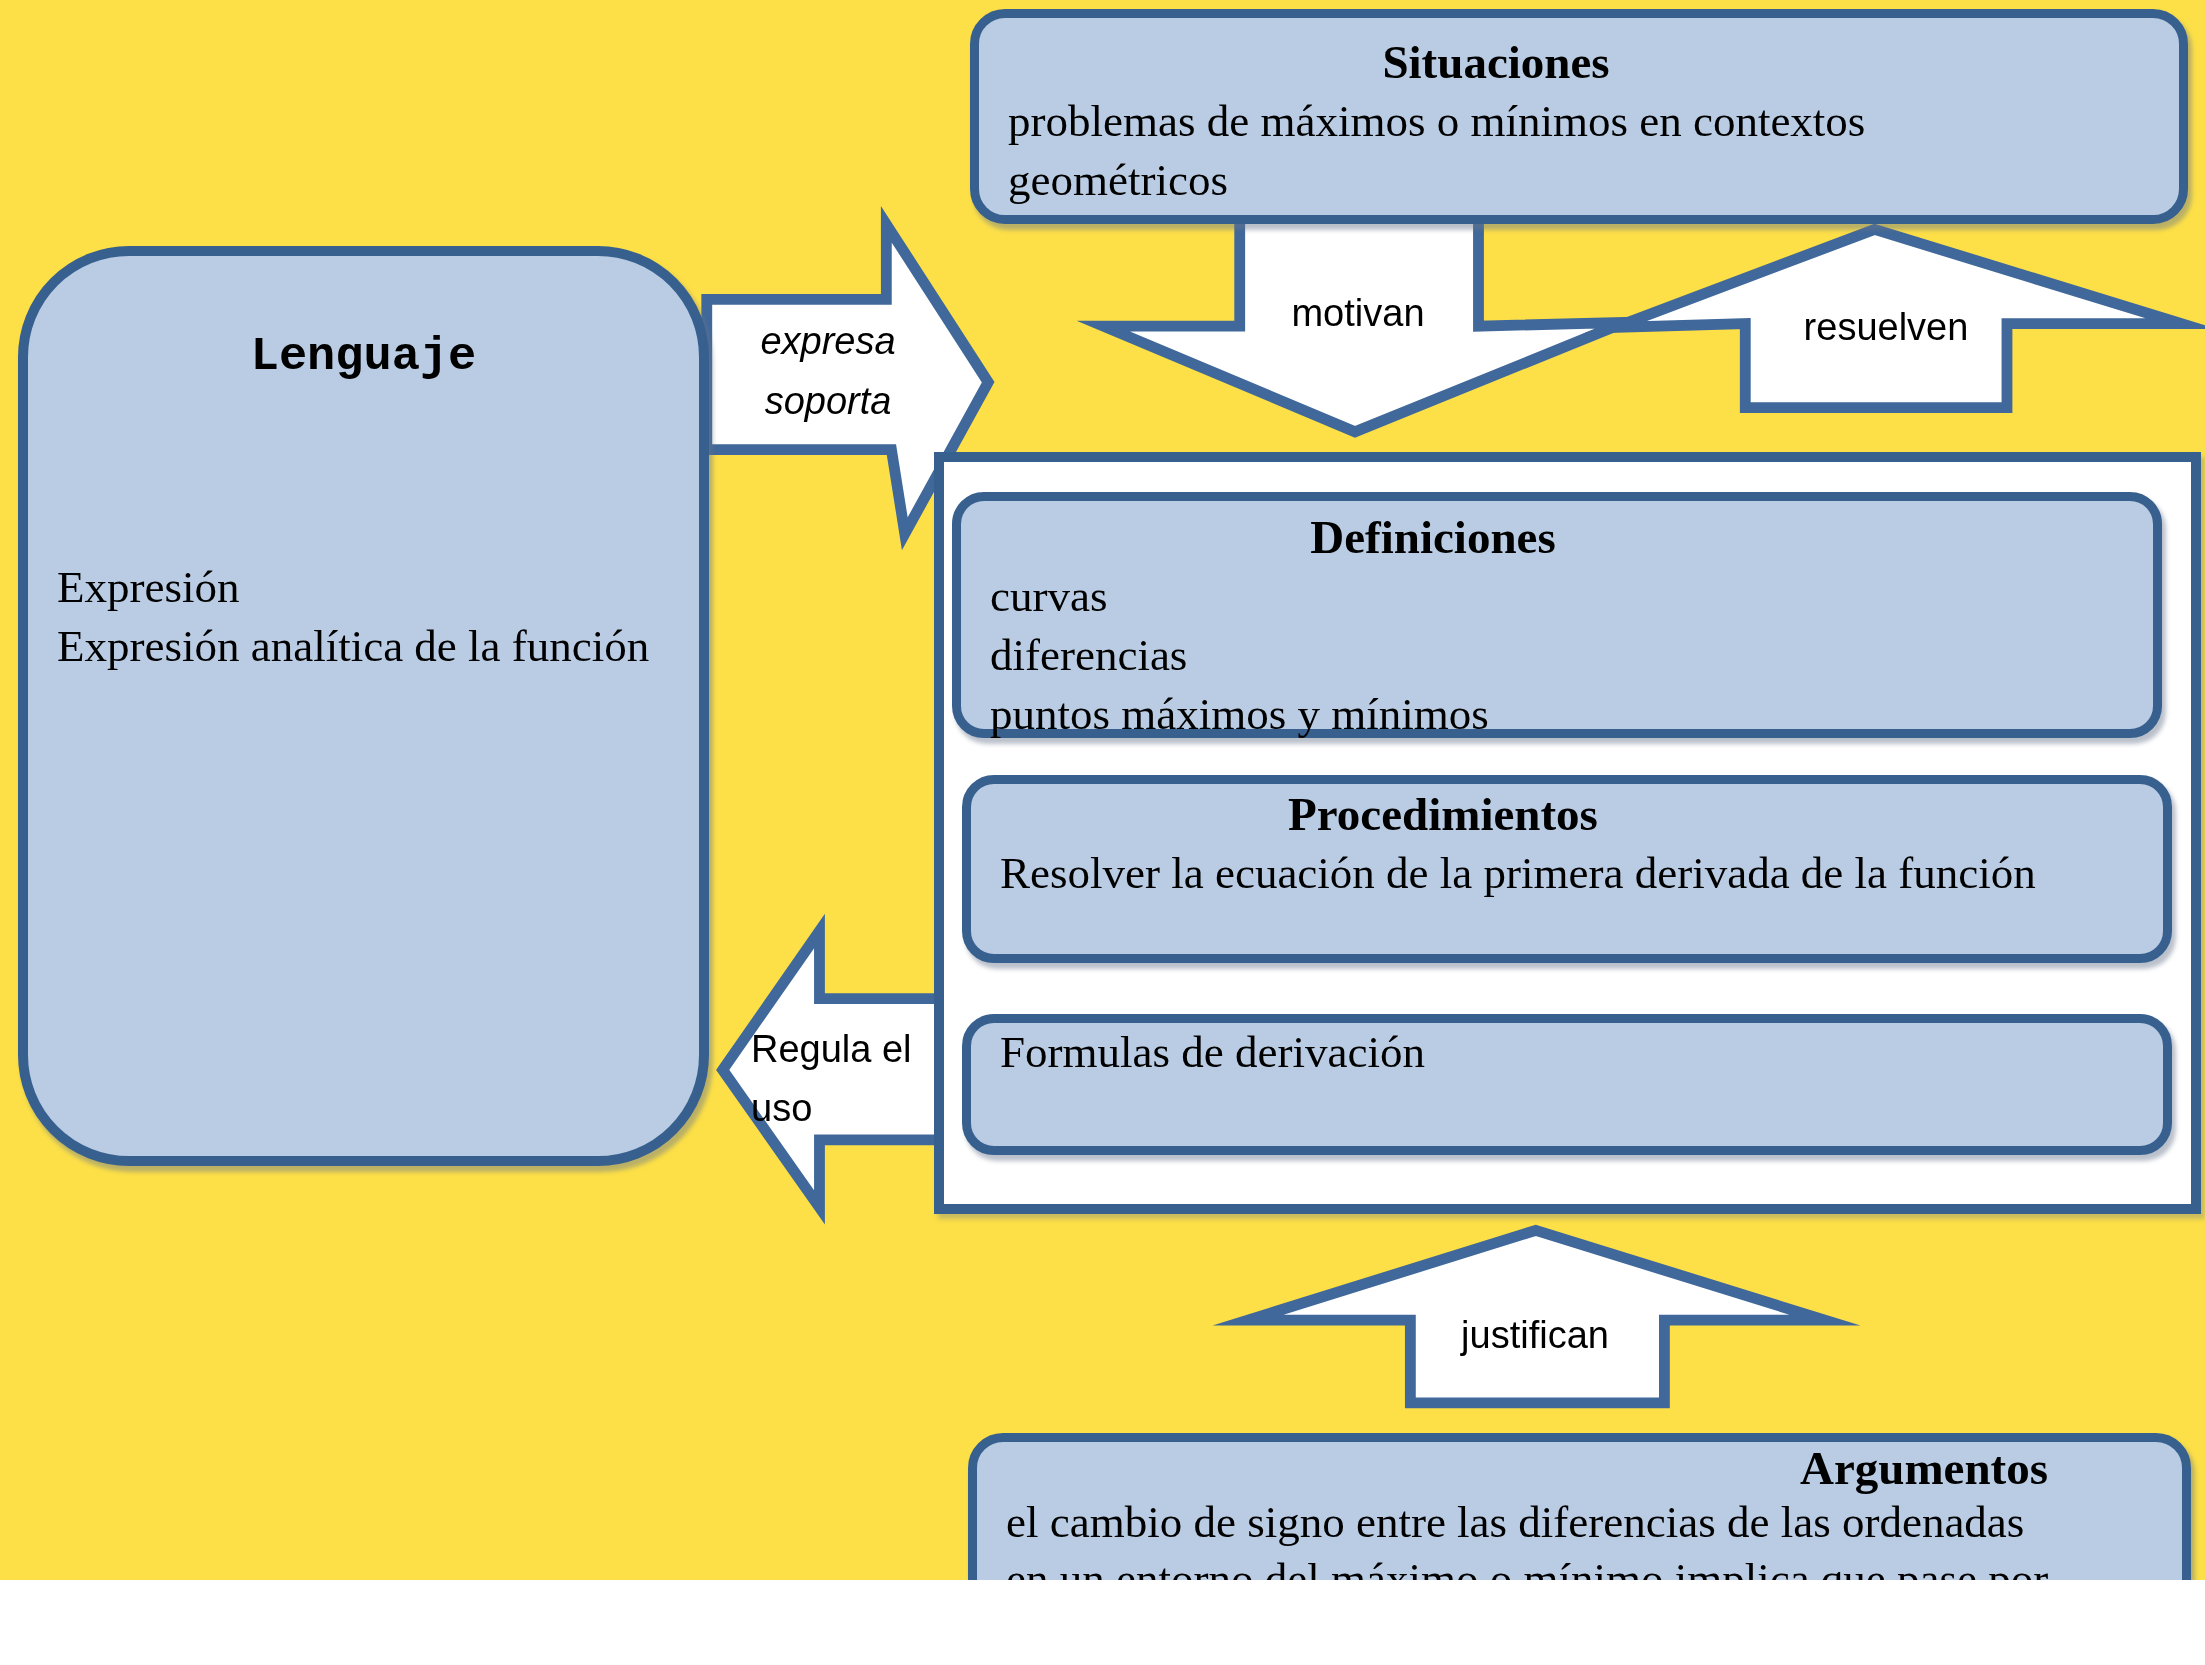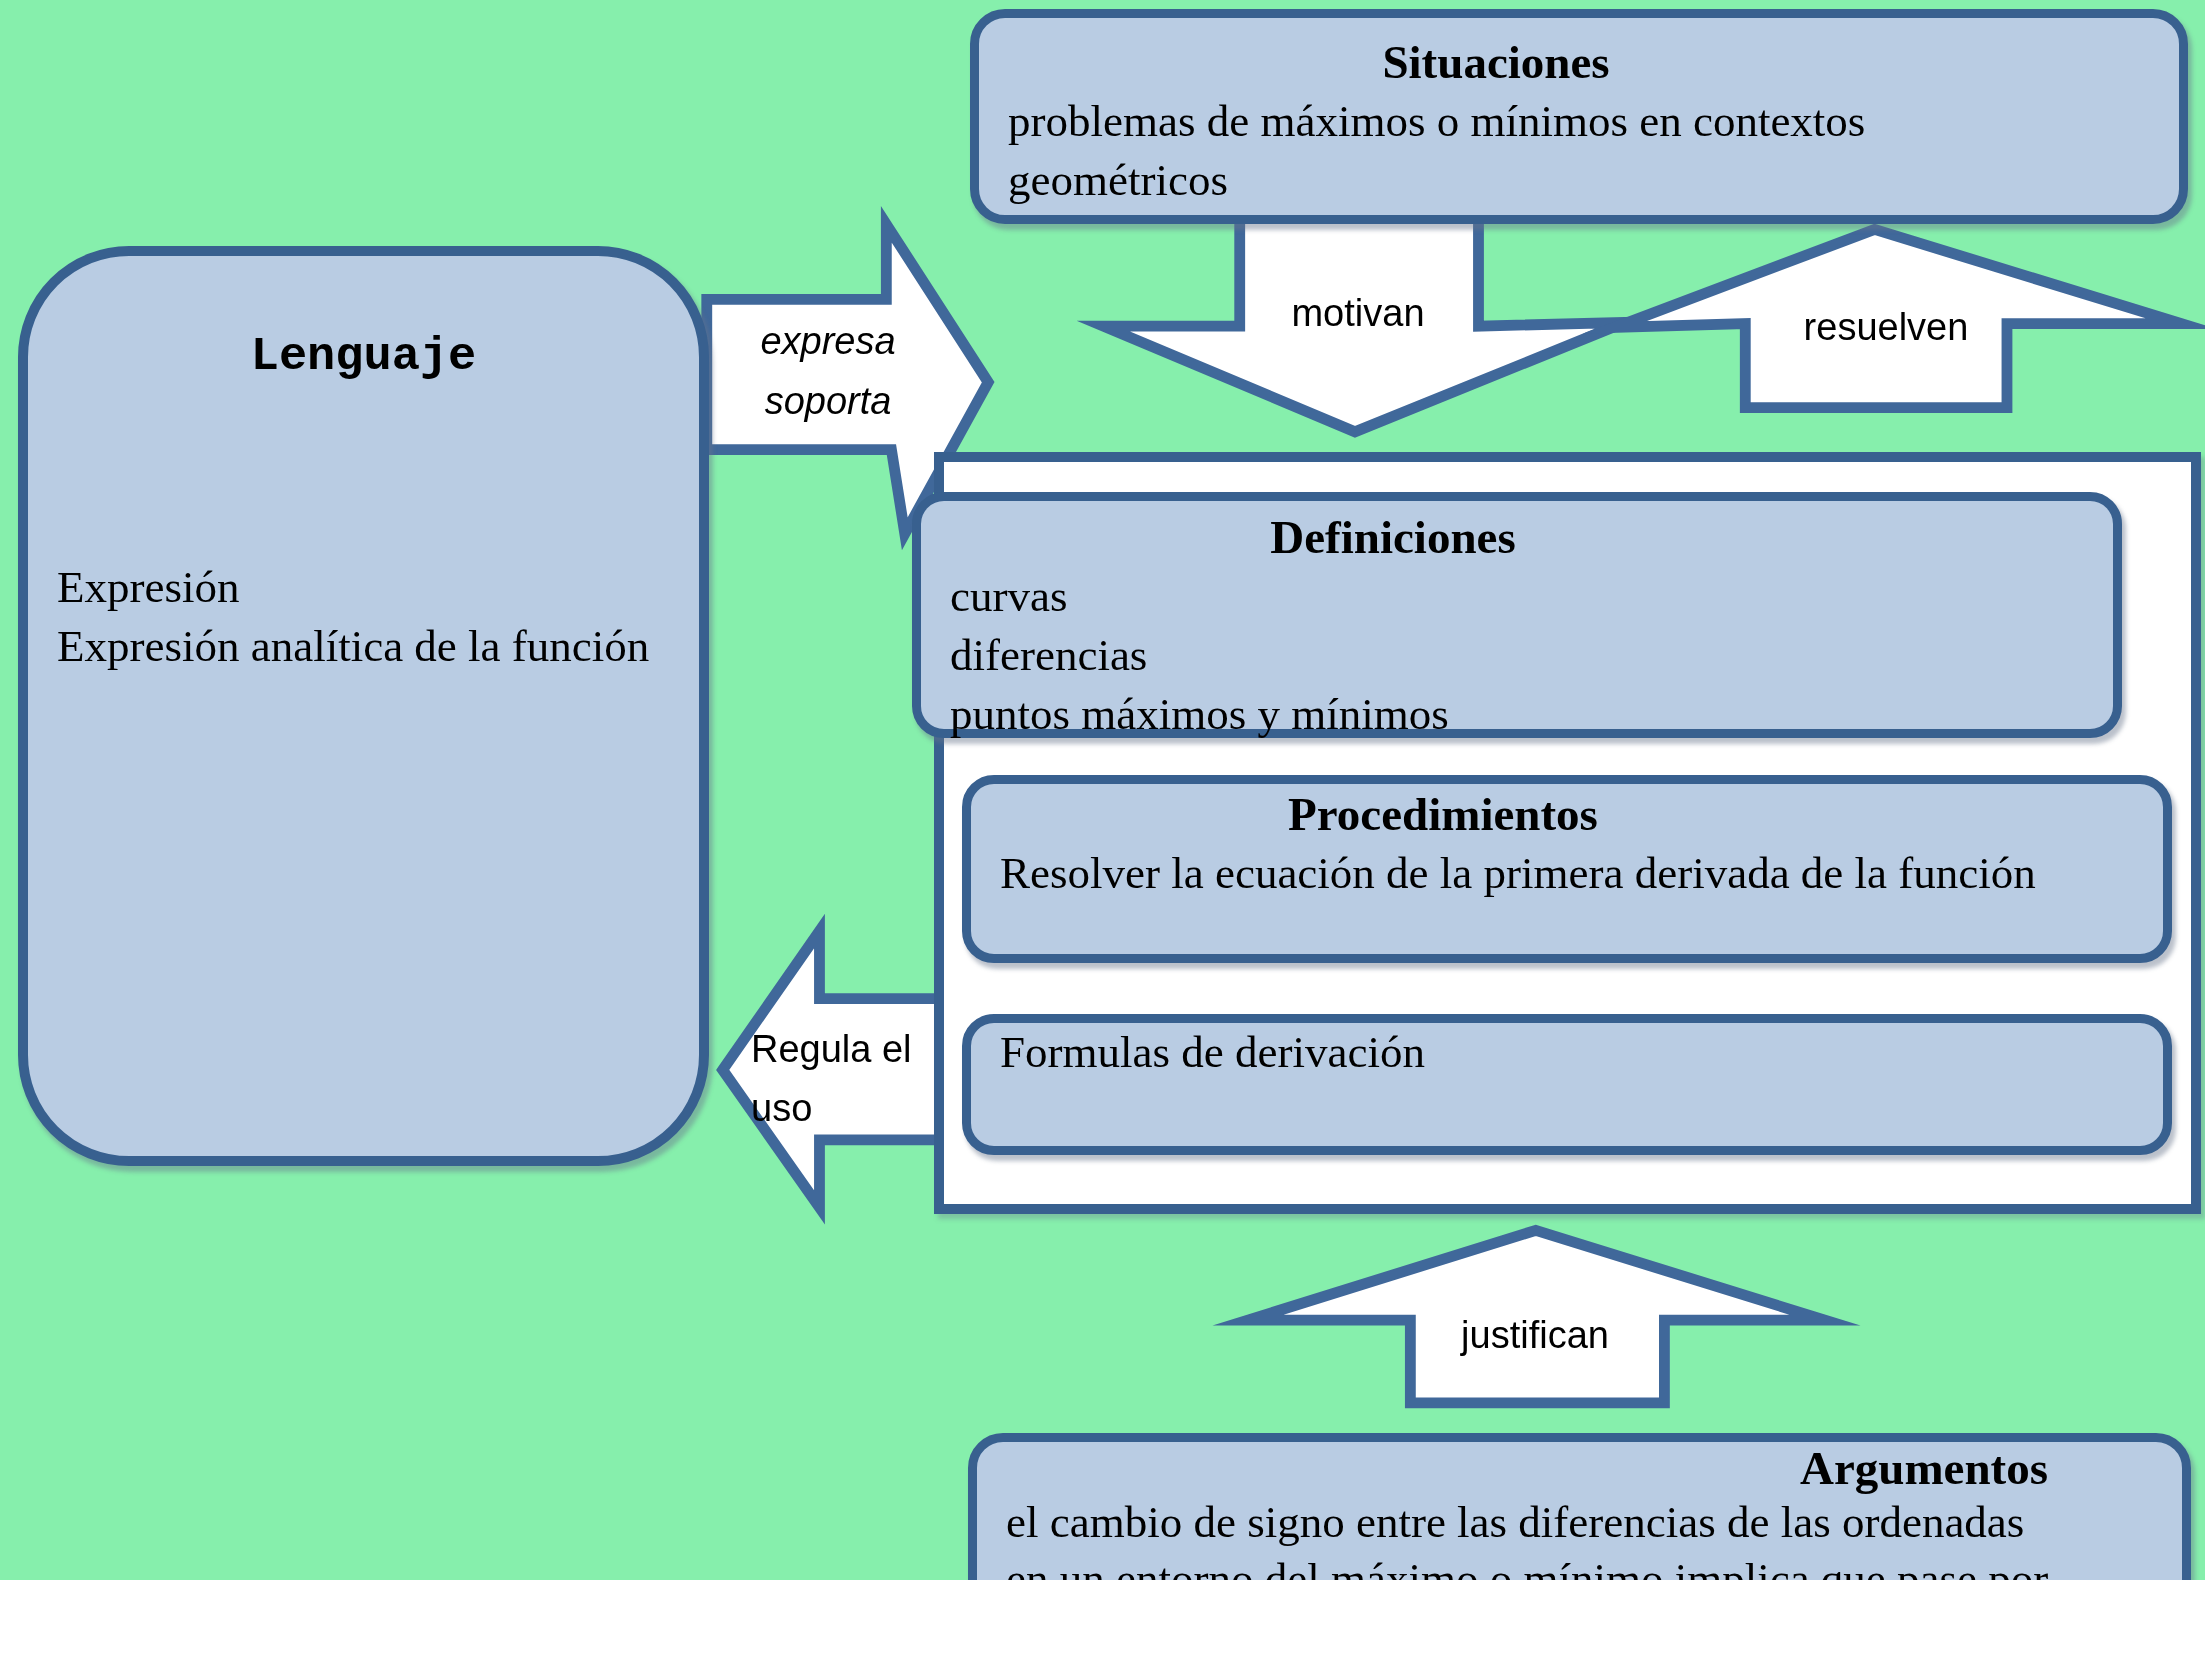--- a/index.html
+++ b/index.html
@@ -1,19 +1,19 @@
 <!DOCTYPE html>
 <html style="font-size:10.2px"><head>
 <meta charset="utf-8">
 <style>
   html,body{margin:0;padding:0;background:#ffffff;}
   #stage{
     position:relative;
     width:2205px;height:1580px;
-    background:#86efac;
+    background:#fde047;
     font-family:"Liberation Serif","DejaVu Serif",serif;
     color:#000;
     overflow:hidden;
   }
   #arrow-layer{position:absolute;left:0;top:0;z-index:1;}
   .box{
     position:absolute;
     background:#b9cce3;
     border:9.6px solid #38608f;
     box-sizing:border-box;
@@ -86,21 +86,21 @@
   </div>
 
   <div class="box" id="lenguaje-box" style="left:18px;top:246px;width:691px;height:920px;border-radius:111px;border-width:10.2px;">
     <div class="box-title">Lenguaje</div>
     <div id="lenguaje-body">
       <div class="box-line">Expresión</div>
       <div class="box-line">Expresión analítica de la función</div>
     </div>
   </div>
 
-  <div class="box" id="definiciones-box" style="left:912px;top:492px;width:1210px;height:246px;border-radius:32px;">
+  <div class="box" id="definiciones-box" style="left:952px;top:492px;width:1210px;height:246px;border-radius:32px;">
     <div class="box-title shift-lg">Definiciones</div>
     <div class="box-line">curvas</div>
     <div class="box-line">diferencias</div>
     <div class="box-line">puntos máximos y mínimos</div>
   </div>
 
   <div class="box" id="procedimientos-box" style="left:962px;top:775px;width:1210px;height:188px;border-radius:32px;">
     <div class="box-title shift-lg">Procedimientos</div>
     <div class="box-line">Resolver la ecuación de la primera derivada de la función</div>
   </div>

